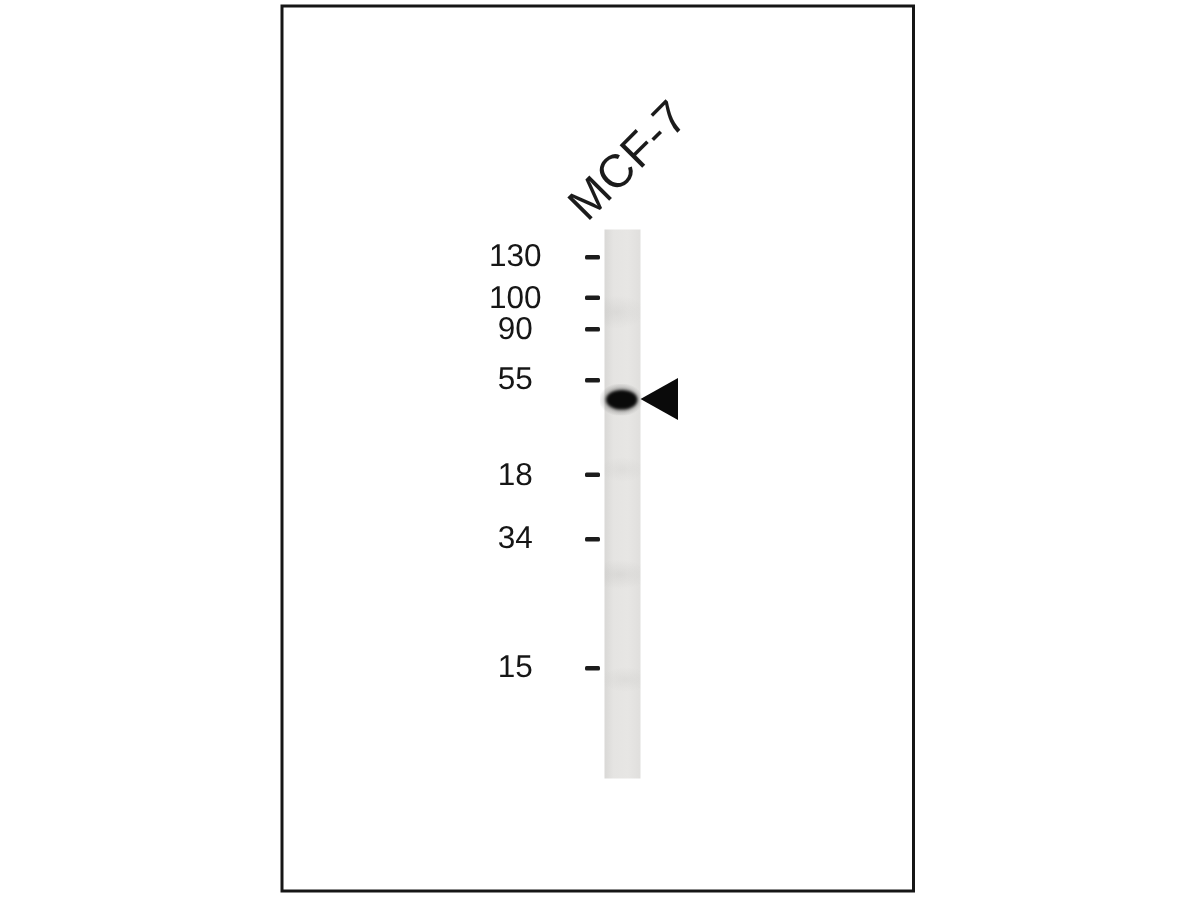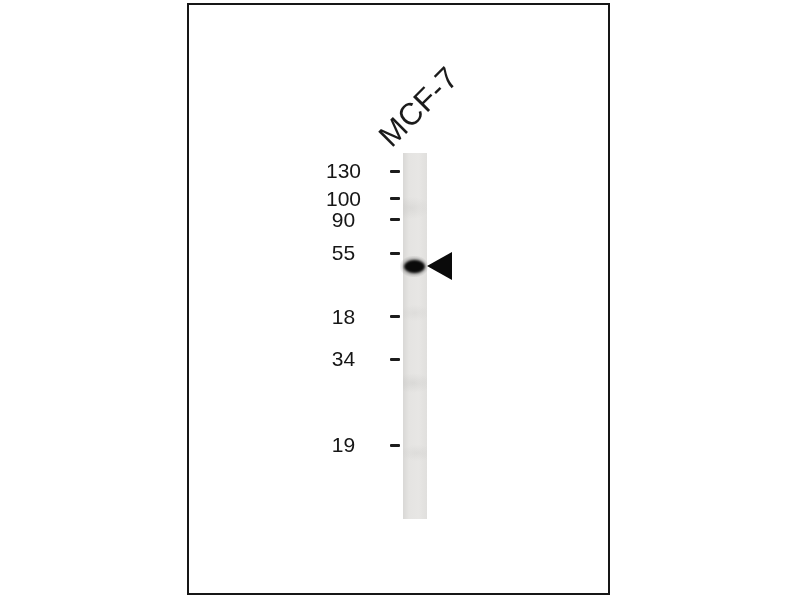--- a/index.html
+++ b/index.html
@@ -105,19 +105,19 @@
 
   <div class="mw-label" style="top:242px">55</div>
   <div class="mw-tick" style="top:252px"></div>
 
   <div class="mw-label" style="top:306px">18</div>
   <div class="mw-tick" style="top:315px"></div>
 
   <div class="mw-label" style="top:348px">34</div>
   <div class="mw-tick" style="top:358px"></div>
 
-  <div class="mw-label" style="top:434px">19</div>
+  <div class="mw-label" style="top:434px">15</div>
   <div class="mw-tick" style="top:444px"></div>
 
   <div class="band-halo"></div>
   <div class="band-core"></div>
   <div class="arrowhead"></div>
 </div>
 
 </body></html>

